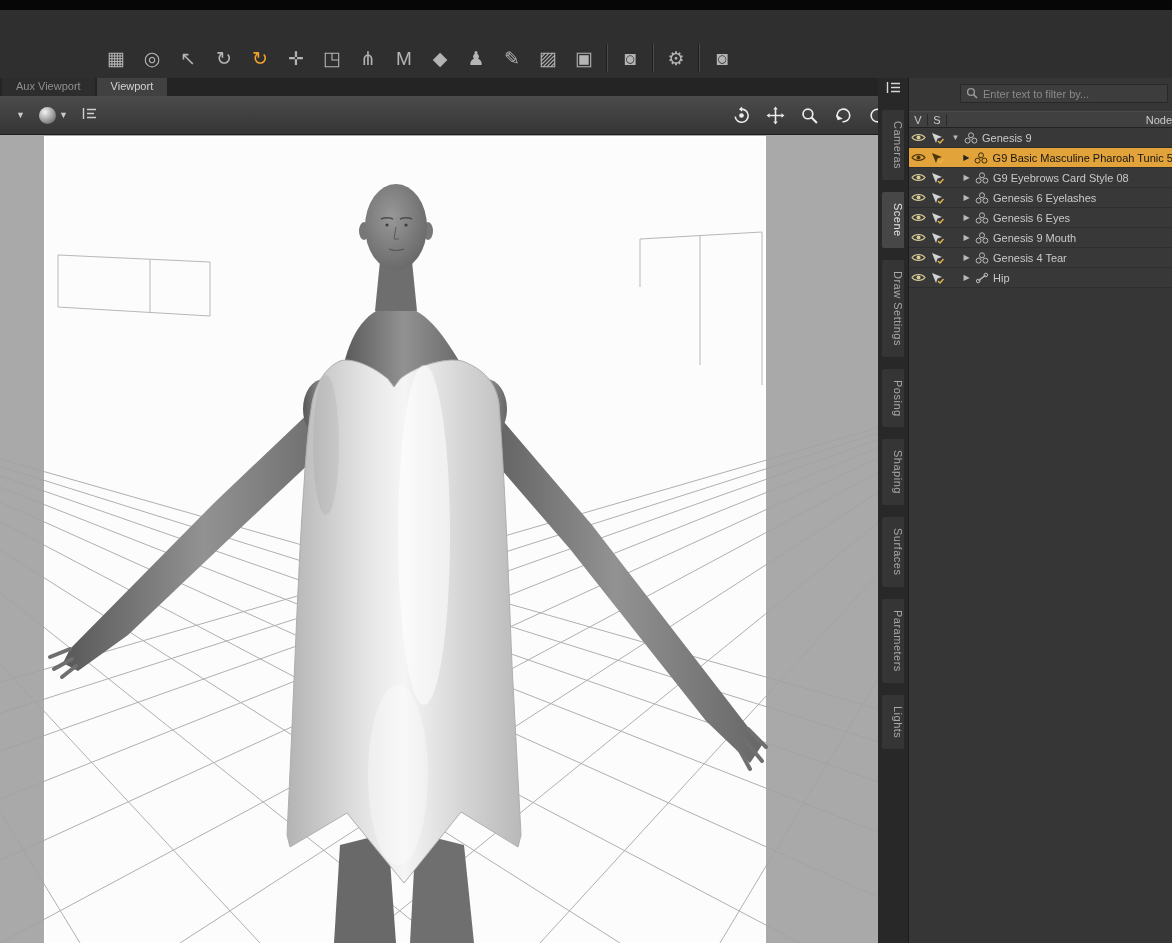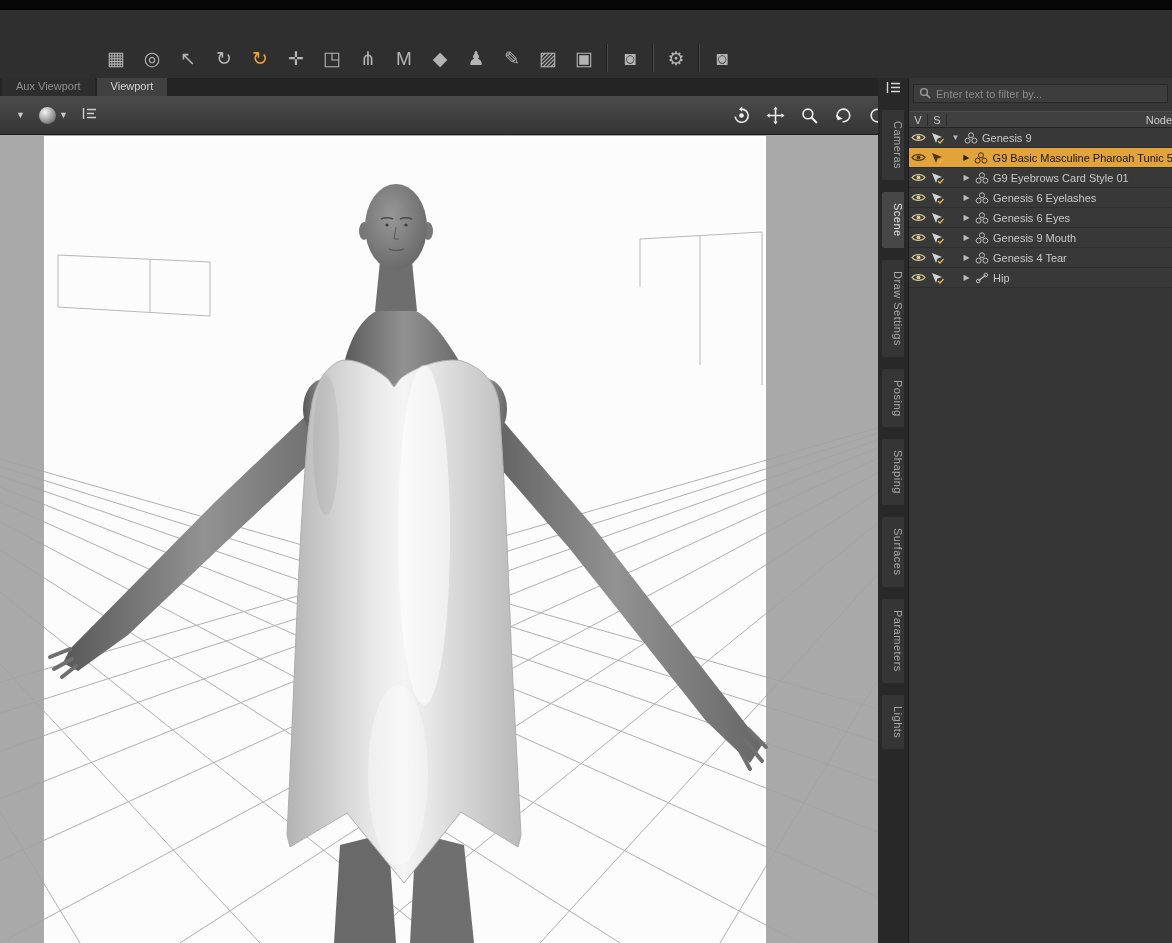--- a/index.html
+++ b/index.html
@@ -47,21 +47,21 @@
                 display:flex; flex-direction:column; align-items:center; }
   #pane-menu { height:18px; margin-top:2px; color:#d8d8d8; }
   .side-tab { writing-mode:vertical-rl; font-size:11px; color:#a8a8a8; background:#353535;
               padding:11px 0; width:22px; margin-top:12px; text-align:center;
               letter-spacing:0.5px; border-radius:2px 0 0 2px; }
   .side-tab.active { background:#474747; color:#e4e4e4; }
 
   
   #right-panel { left:908px; top:78px; width:264px; height:865px; background:#363636;
                  border-left:1px solid #1b1b1b; }
-  .filter-row { padding:6px 4px 8px 4px; }
+  .filter-row { padding:6px 4px 8px 4px;margin-left:47px; }
   .filter-box { display:flex; align-items:center; gap:5px; background:#3d3d3d;
                 border:1px solid #282828; height:19px; padding:0 5px; color:#9a9a9a; }
   .filter-box input { flex:1; background:transparent; border:none; outline:none;
                       color:#dddddd; font-size:11px; font-family:"Liberation Sans",sans-serif; }
   .filter-box input::placeholder { color:#8a8a8a; }
   .cols { display:flex; height:17px; background:#404040; border-top:1px solid #4c4c4c;
           border-bottom:1px solid #232323; font-size:11px; color:#cacaca; align-items:center; }
   .col-v,.col-s { width:19px; text-align:center; border-right:1px solid #2a2a2a; }
   .col-node { flex:1; padding-left:5px;text-align:right; }
   .row { display:flex; align-items:center; height:20px; background:#383838;
@@ -362,21 +362,21 @@
         </span>
         <span style="display: inline-block; width: 13px;"></span>
         <span class="twist">▶</span>
         <span class="nicon">
           <svg width="14" height="12" viewBox="0 0 14 12">
             <circle cx="7" cy="3.3" r="2.5" fill="none" stroke="currentColor"></circle>
             <circle cx="3.6" cy="8.6" r="2.5" fill="none" stroke="currentColor"></circle>
             <circle cx="10.4" cy="8.6" r="2.5" fill="none" stroke="currentColor"></circle>
           </svg>
         </span>
-        <span class="nlabel">G9 Eyebrows Card Style 01</span>
+        <span class="nlabel">G9 Eyebrows Card Style 08</span>
       </div>
       <div class="row">
         <span class="cell-eye">
           <svg width="15" height="11" viewBox="0 0 15 11">
             <path d="M1 5.5C4 1.5 11 1.5 14 5.5C11 9.5 4 9.5 1 5.5Z" fill="none" stroke="currentColor" stroke-width="1.2"></path>
             <circle cx="7.5" cy="5.5" r="2" fill="currentColor"></circle>
           </svg>
         </span>
         <span class="cell-sel">
           <svg width="13" height="12" viewBox="0 0 13 12">

